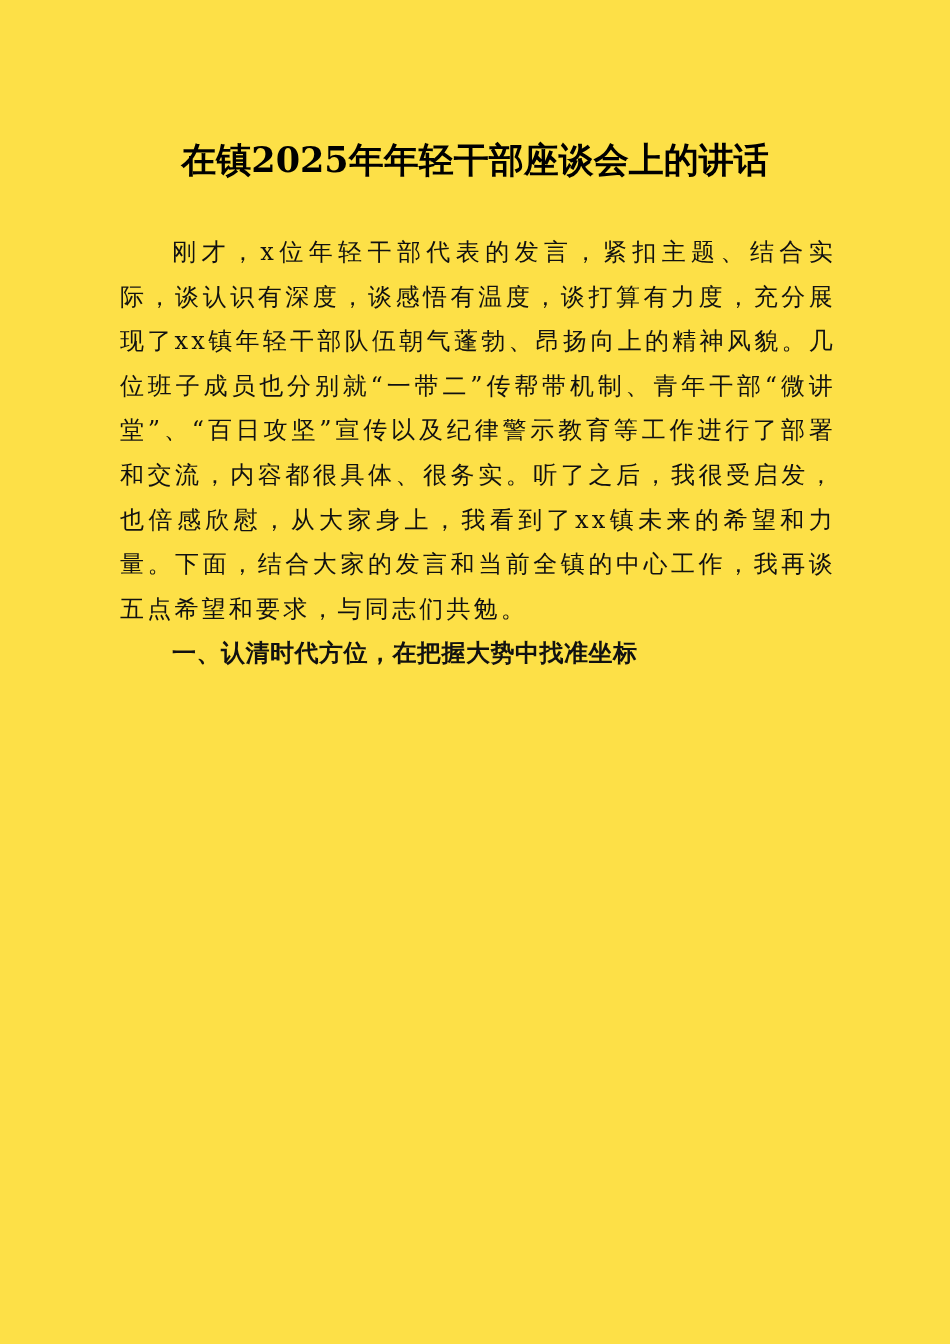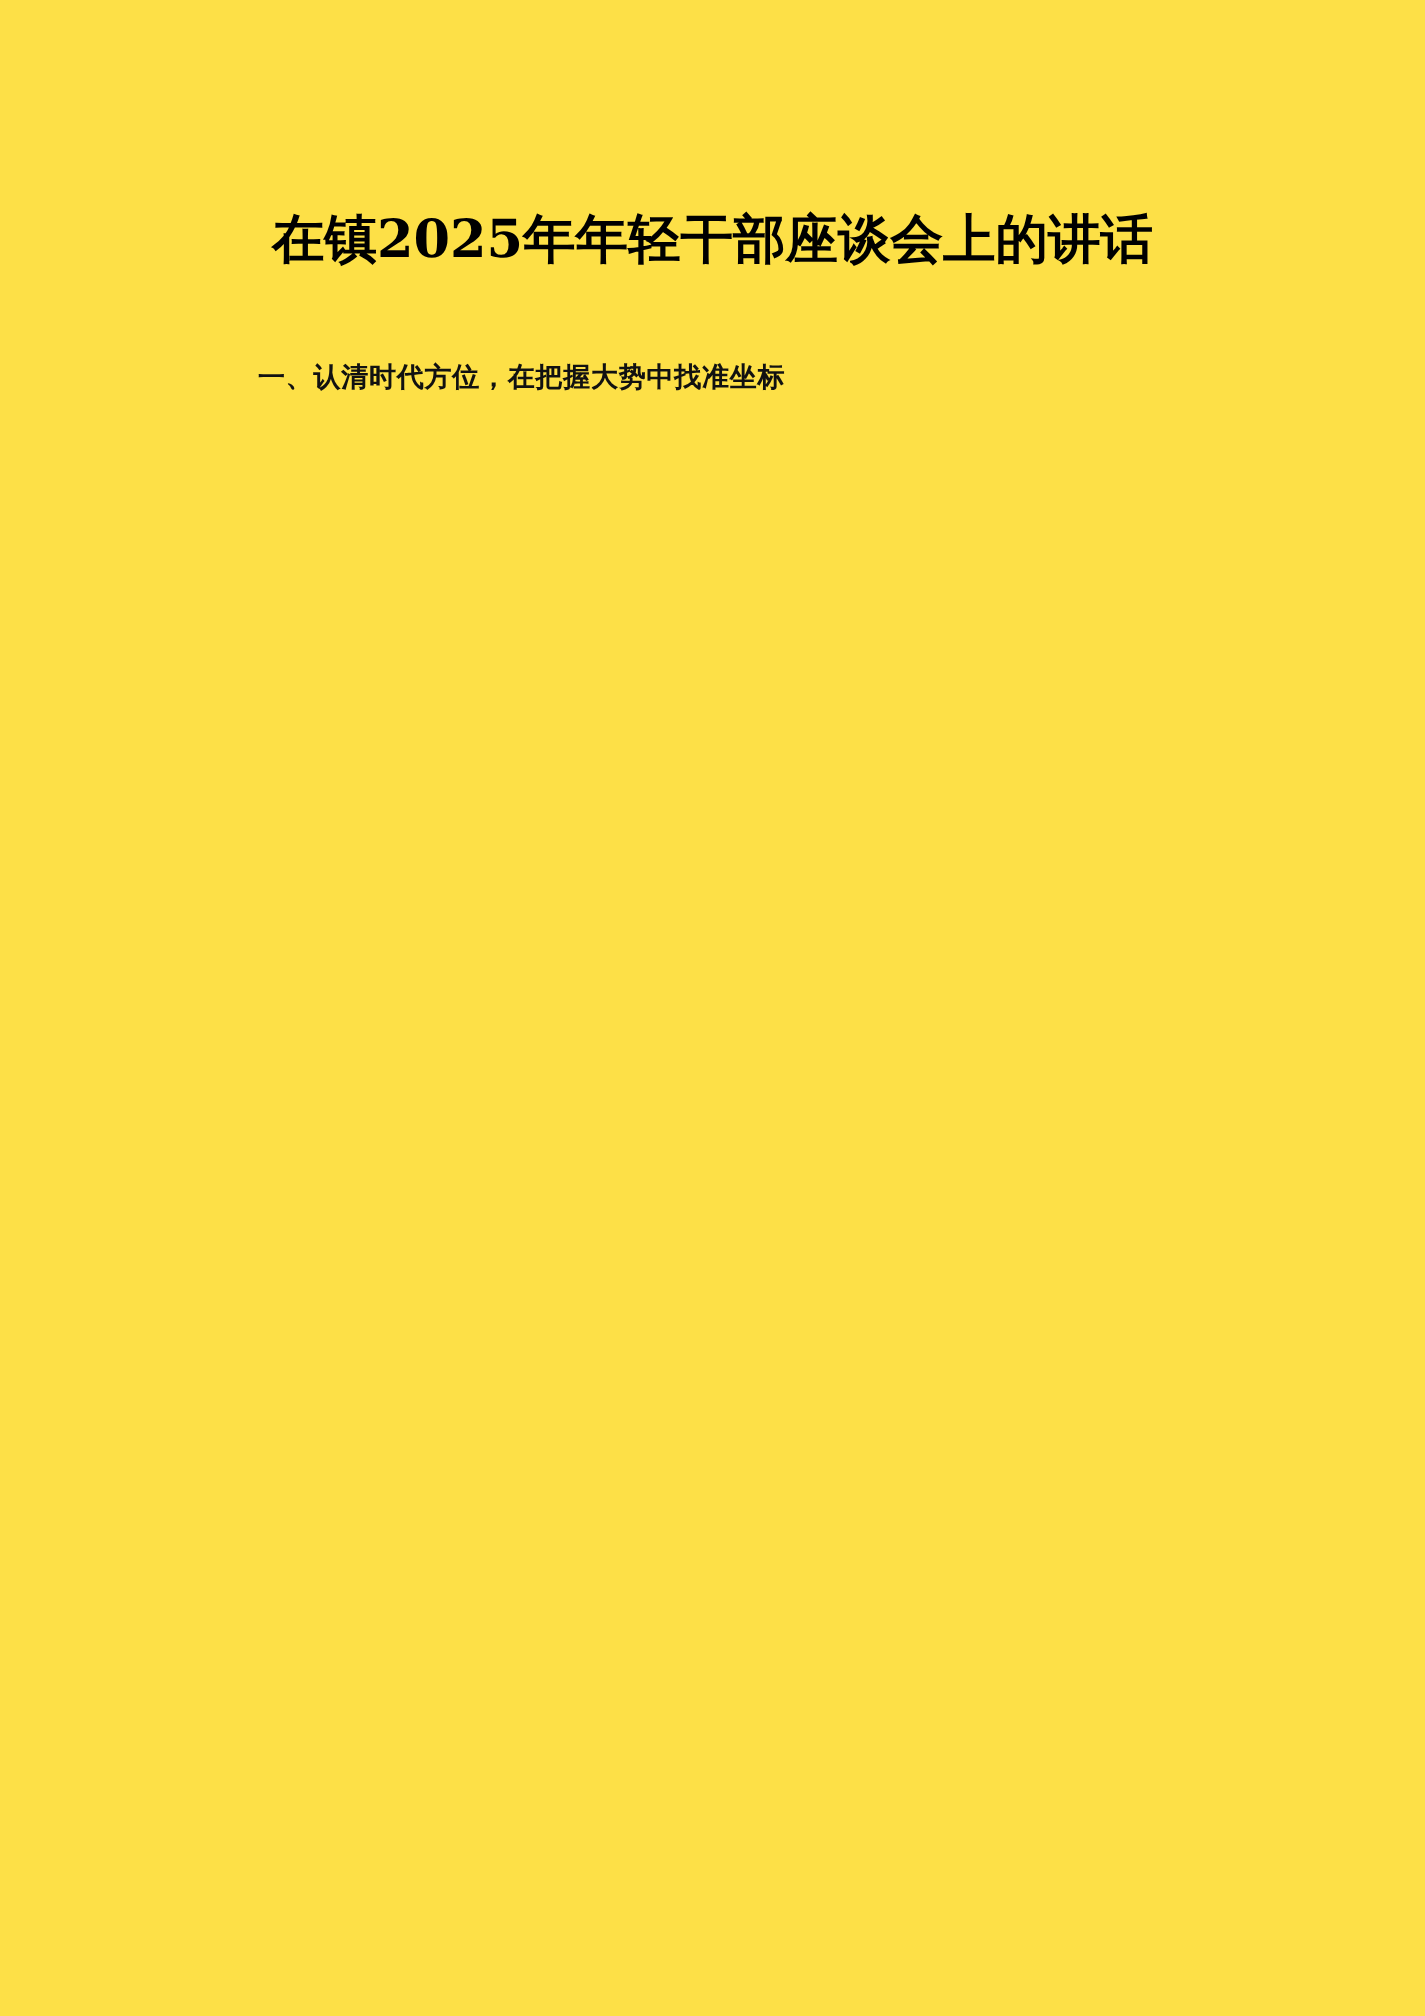--- a/index.html
+++ b/index.html
@@ -53,28 +53,29 @@
       letter-spacing: 3.2px;
     }
     .body-text p.indent {
       text-indent: 52px;
     }
     .section-heading {
       margin: 0;
       padding-left: 52px;
       font-family: "DejaVu Sans", "Liberation Sans", sans-serif;
       font-weight: bold;
-      font-size: 18px;
+      font-size: 24px;
       line-height: 44.6px;
       letter-spacing: 0.5px;
       color: #111111;
     }
   </style>
 </head>
 <body>
 
 <div class="page">
   <div class="title">在镇2025年年轻干部座谈会上的讲话</div>
 
   <div class="body-text">
+    <p class="indent">刚才，x位年轻干部代表的发言，紧扣主题、结合实际，谈认识有深度，谈感悟有温度，谈打算有力度，充分展现了xx镇年轻干部队伍朝气蓬勃、昂扬向上的精神风貌。几位班子成员也分别就“一带二”传帮带机制、青年干部“微讲堂”、“百日攻坚”宣传以及纪律警示教育等工作进行了部署和交流，内容都很具体、很务实。听了之后，我很受启发，也倍感欣慰，从大家身上，我看到了xx镇未来的希望和力量。下面，结合大家的发言和当前全镇的中心工作，我再谈五点希望和要求，与同志们共勉。</p>
     <div class="section-heading">一、认清时代方位，在把握大势中找准坐标</div>
   </div>
 </div>
 
 </body></html>

